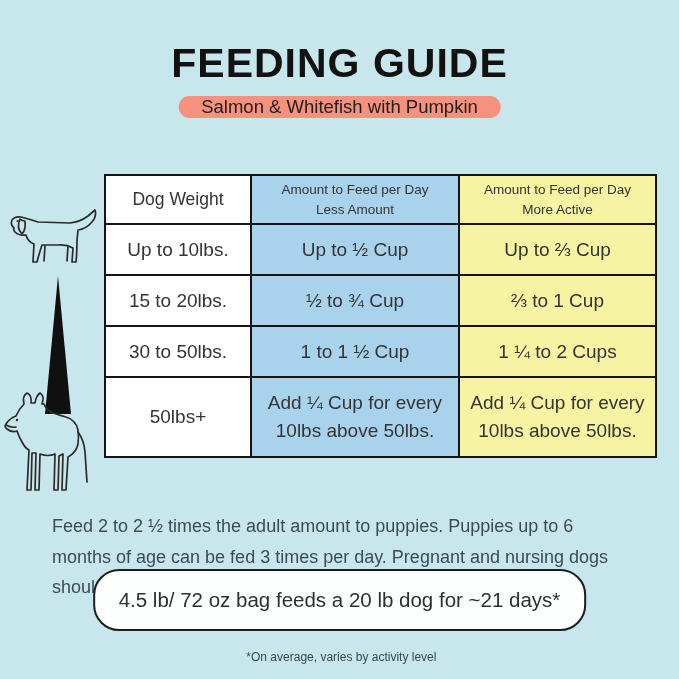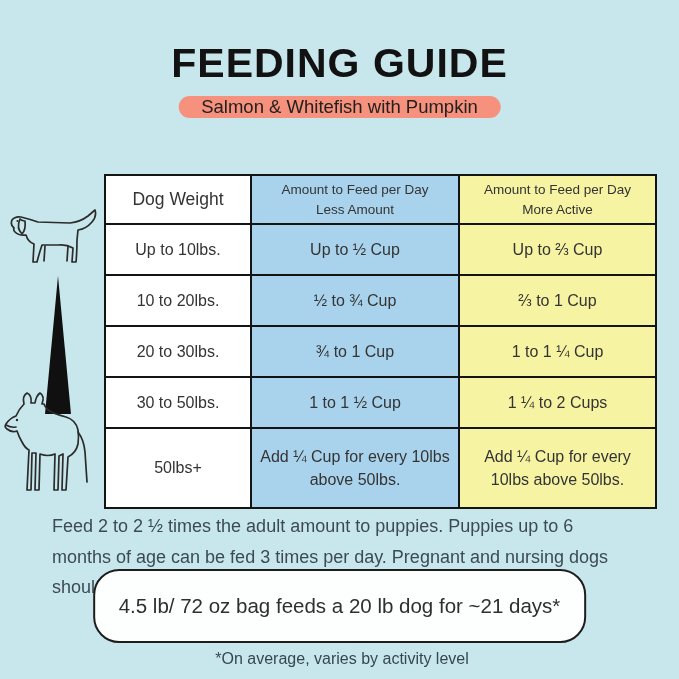--- a/index.html
+++ b/index.html
@@ -41,40 +41,40 @@
     color:#343434;padding:2px 8px;
   }
   col.c-weight{width:146px;}
   col.c-less{width:208px;}
   col.c-more{width:197px;}
   thead tr{height:49px;}
   tbody tr{height:51px;}
   tbody tr:last-child{height:80px;}
   th{font-weight:normal;font-size:13.5px;line-height:1.45;}
   th.w{font-size:17.5px;}
-  td{font-size:16px;line-height:1.45;}
+  td{font-size:19px;line-height:1.45;}
   td.c-less-cell{background:var(--less-active-column);}
   td.c-more-cell{background:var(--more-active-column);}
   th.c-less-head{background:var(--less-active-column);}
   th.c-more-head{background:var(--more-active-column);}
   td.c-weight-cell,th.w{background:#ffffff;}
 
   .footnote{
     position:absolute;top:511px;left:50%;transform:translateX(-50%);
     width:575px;text-align:left;font-size:18px;line-height:1.7;
     color:var(--footnote-ink);
   }
   .pill{
     position:absolute;top:569px;left:50%;transform:translateX(-50%);
     background:#FDFEFE;border:2px solid #1d1d1d;border-radius:26px;
-    font-size:20.5px;color:#2f2f2f;padding:23px 24px;white-space:nowrap;
+    font-size:20.5px;color:#2f2f2f;padding:17px 24px;white-space:nowrap;
   }
   .disclaimer{
     position:absolute;top:650px;left:50%;transform:translateX(-49%);
-    font-size:16px;color:#37474F;white-space:nowrap;text-align:center;
+    font-size:12px;color:#37474F;white-space:nowrap;text-align:center;
   }
 </style>
 </head>
 <body>
 
 <div class="canvas">
 
   <div class="title">FEEDING GUIDE</div>
 
   <div class="badge">Salmon &amp; Whitefish with Pumpkin</div>
@@ -119,28 +119,23 @@
         </th>
       </tr>
     </thead>
     <tbody>
       <tr>
         <td class="c-weight-cell">Up to 10lbs.</td>
         <td class="c-less-cell">Up to ½ Cup</td>
         <td class="c-more-cell">Up to ⅔ Cup</td>
       </tr>
       <tr>
-        <td class="c-weight-cell">10 to 20lbs.</td>
+        <td class="c-weight-cell">15 to 20lbs.</td>
         <td class="c-less-cell">½ to ¾ Cup</td>
         <td class="c-more-cell">⅔ to 1 Cup</td>
-      </tr>
-      <tr>
-        <td class="c-weight-cell">20 to 30lbs.</td>
-        <td class="c-less-cell">¾ to 1 Cup</td>
-        <td class="c-more-cell">1 to 1 ¼ Cup</td>
       </tr>
       <tr>
         <td class="c-weight-cell">30 to 50lbs.</td>
         <td class="c-less-cell">1 to 1 ½ Cup</td>
         <td class="c-more-cell">1 ¼ to 2 Cups</td>
       </tr>
       <tr>
         <td class="c-weight-cell">50lbs+</td>
         <td class="c-less-cell">Add ¼ Cup for every 10lbs above 50lbs.</td>
         <td class="c-more-cell">Add ¼ Cup for every 10lbs above 50lbs.</td>

